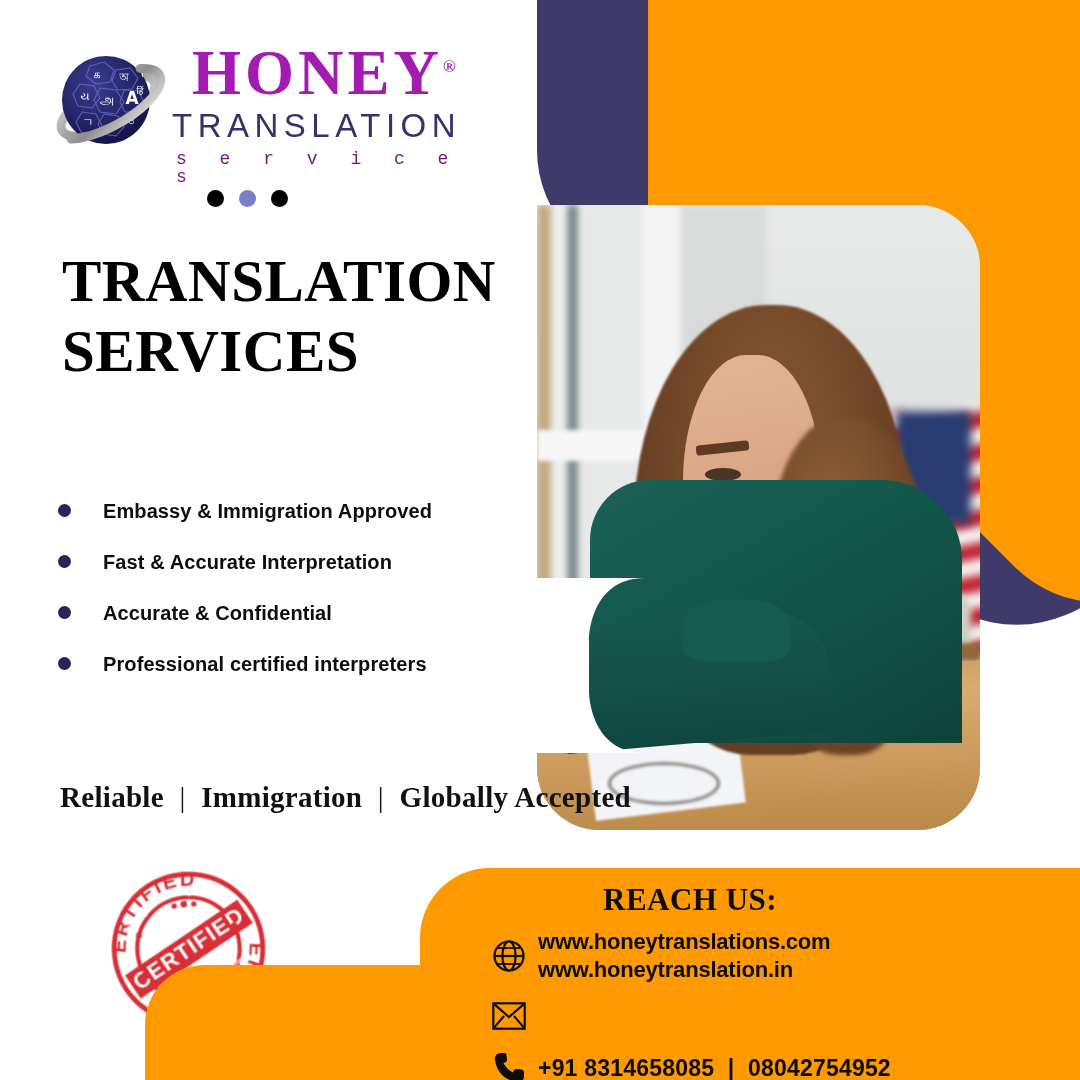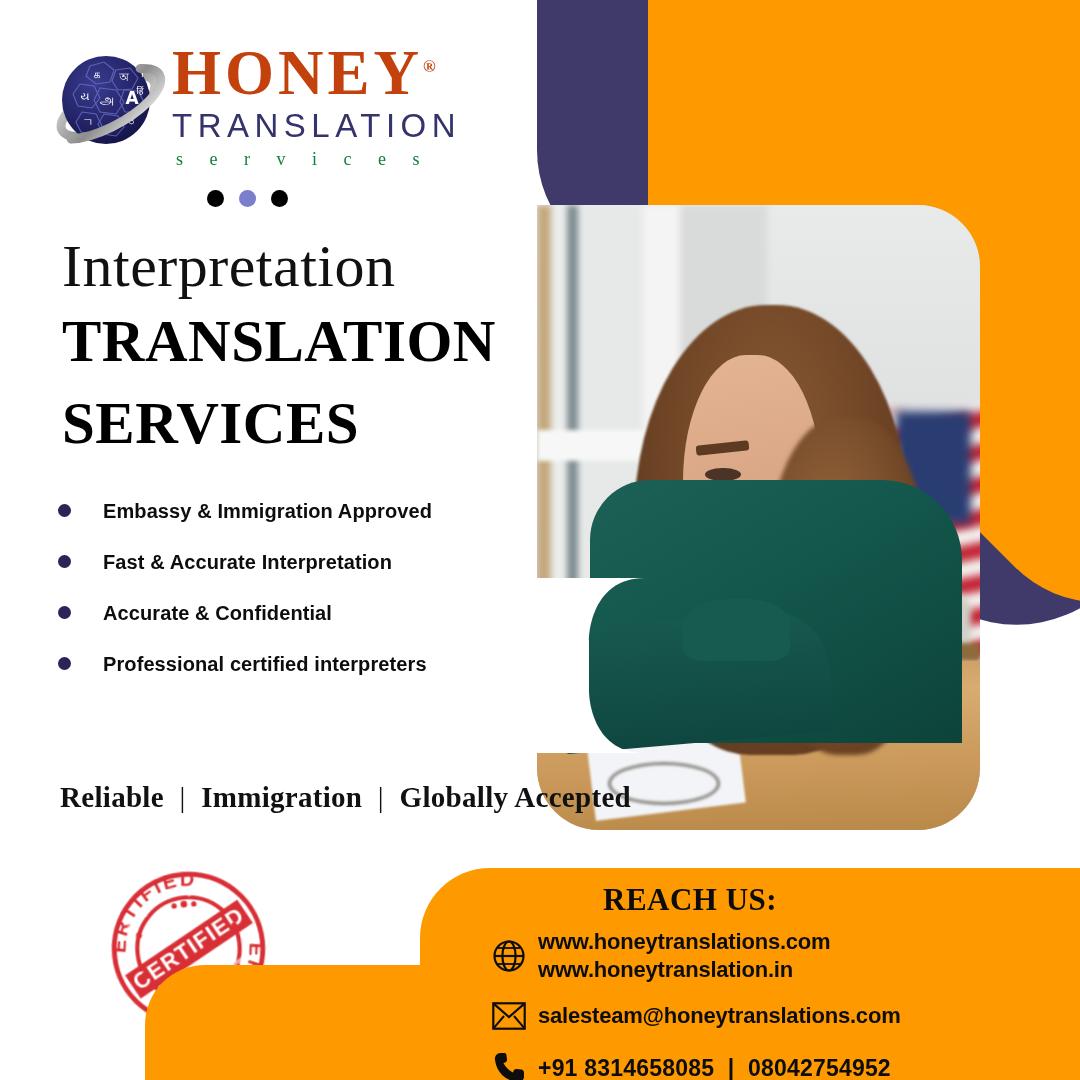--- a/index.html
+++ b/index.html
@@ -176,34 +176,34 @@
     position:absolute;left:519px;top:578px;
     width:126px;height:175px;
     pointer-events:none;
   }
 
   
   .logo{position:absolute;left:54px;top:44px;width:360px;height:130px;}
   .logo-text{position:absolute;left:118px;top:-2px;}
   .logo-honey{
     font-family:"Liberation Serif",serif;
-    font-size:63px;font-weight:700;color:#c2410c;
-    letter-spacing:4px;line-height:1;
+    font-size:63px;font-weight:700;color:#a21caf;
+    letter-spacing:4px;line-height:1;margin-left:20px;
   }
   .logo-reg{
     font-size:17px;vertical-align:super;letter-spacing:0;
   }
   .logo-translation{
     font-family:"Liberation Sans",sans-serif;
     font-size:33px;color:#34336B;letter-spacing:5.5px;
     margin-top:4px;line-height:1;
   }
   .logo-services{
-    font-family:Liberation Serif, serif;
-    font-size:18px;color:#15803d;letter-spacing:11px;
+    font-family:Liberation Mono, monospace;
+    font-size:18px;color:#701a75;letter-spacing:11px;
     margin-top:8px;line-height:1;padding-left:4px;
   }
   .dots{
     position:absolute;left:207px;top:190px;
     display:flex;gap:15px;align-items:center;
   }
   .dot{width:17px;height:17px;border-radius:50%;}
 
   
   .headline{position:absolute;left:62px;top:236px;width:470px;}
@@ -389,23 +389,22 @@
     </div>
   </div>
 
   <div class="dots">
     <span class="dot" style="background:#000000"></span>
     <span class="dot" style="background:#7B7FCB"></span>
     <span class="dot" style="background:#000000"></span>
   </div>
 
   <div class="headline">
-    <div class="h-script">Interpretation</div>
     <div class="h-bold">TRANSLATION</div>
-    <div class="h-bold" style="margin-top:16px">SERVICES</div>
+    <div class="h-bold" style="margin-top:4px">SERVICES</div>
   </div>
 
   <div class="bullets">
     <div class="bullet">
       <span class="bullet-dot"></span>
       <span class="bullet-text">Embassy &amp; Immigration Approved</span>
     </div>
     <div class="bullet">
       <span class="bullet-dot"></span>
       <span class="bullet-text">Fast &amp; Accurate Interpretation</span>
@@ -503,21 +502,20 @@
 
     <div class="crow" style="margin-top:4px">
       <span class="cicon">
         <svg width="34" height="28" viewBox="0 0 34 28">
           <rect x="1.3" y="1.3" width="31.4" height="25.4" fill="none" stroke="#0d0d0d" stroke-width="2.2"></rect>
           <polyline points="1.3,1.3 17,15 32.7,1.3" fill="none" stroke="#0d0d0d" stroke-width="2.2"></polyline>
           <line x1="1.3" y1="26.7" x2="12" y2="14" stroke="#0d0d0d" stroke-width="2"></line>
           <line x1="32.7" y1="26.7" x2="22" y2="14" stroke="#0d0d0d" stroke-width="2"></line>
         </svg>
       </span>
-      <span class="ctext">salesteam@honeytranslations.com</span>
     </div>
 
     <div class="crow phone" style="margin-top:6px">
       <span class="cicon">
         <svg width="34" height="34" viewBox="0 0 34 34">
           <path d="M8.5,2 C5,2 2.5,5 3,9 C4.5,21 13,29.5 25,31 C29,31.5 32,29 32,25.5
                    L32,21.5 C32,20 30.8,18.8 29.3,18.6 L24.5,18 C23.2,17.8 22,18.6 21.6,19.8
                    L21,21.6 C16.8,19.4 13.6,16.2 11.4,12 L13.2,11.4 C14.4,11 15.2,9.8 15,8.5
                    L14.4,3.7 C14.2,2.2 13,2 11.5,2 Z" fill="#0d0d0d"></path>
         </svg>

